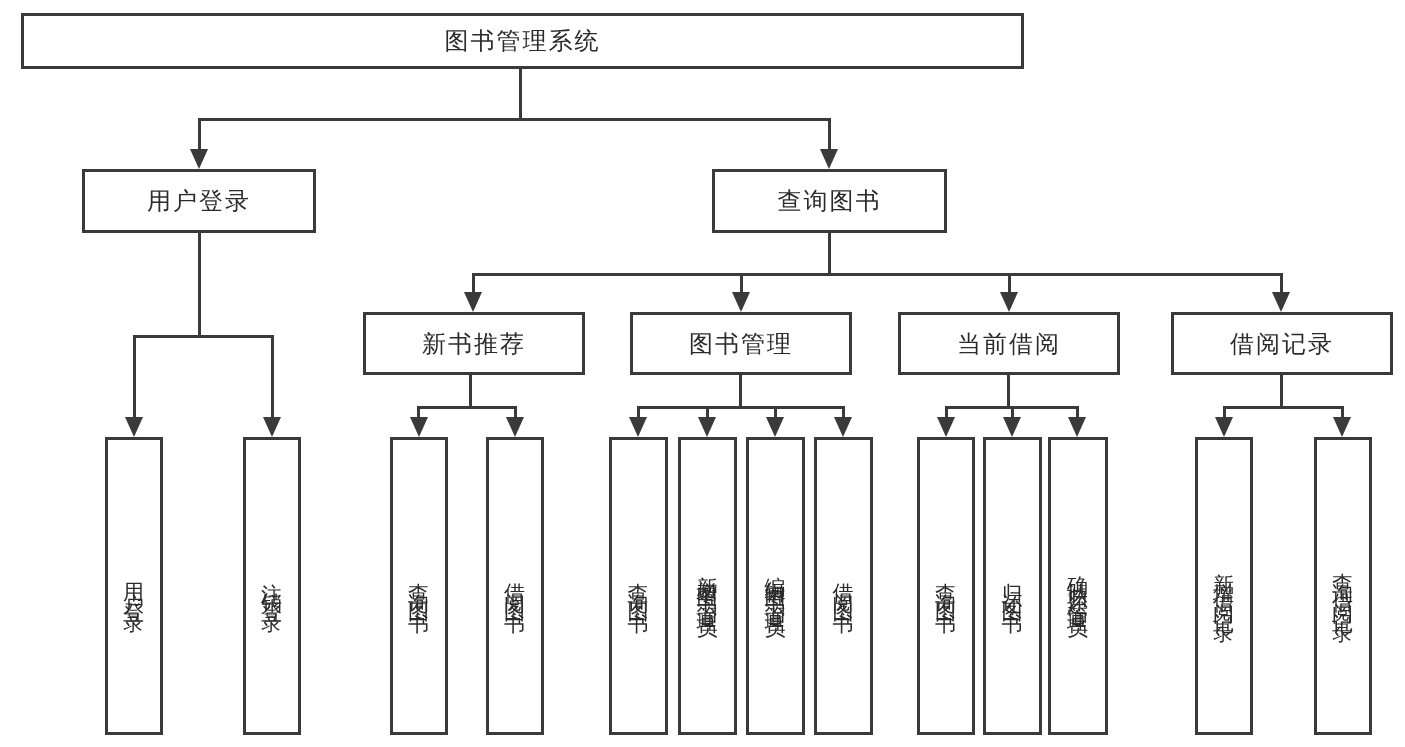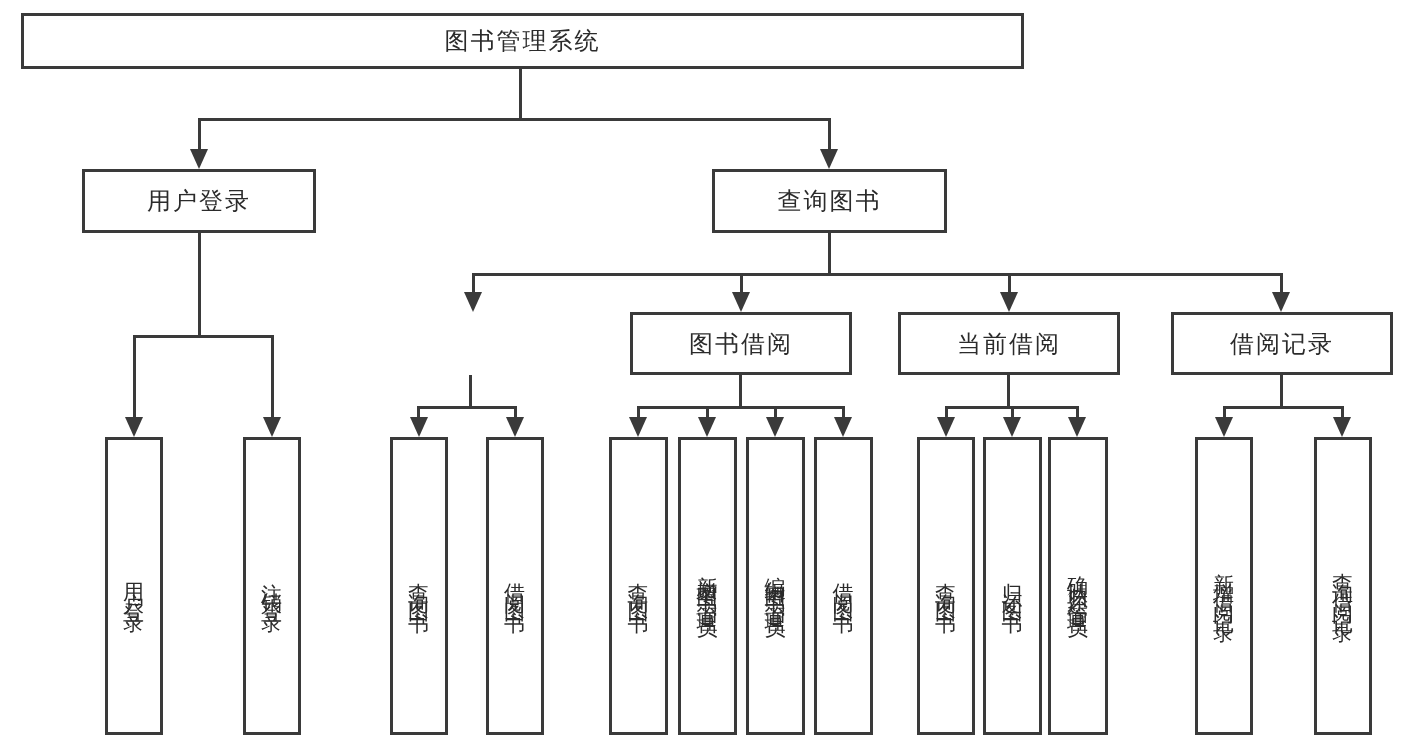--- a/index.html
+++ b/index.html
@@ -98,22 +98,25 @@
   <div class="hline" style="left:473px;top:273px;width:810px"></div>
   <div class="vline" style="left:472px;top:273px;height:22px"></div>
   <div class="arrow" style="left:464px;top:292px"></div>
   <div class="vline" style="left:740px;top:273px;height:22px"></div>
   <div class="arrow" style="left:732px;top:292px"></div>
   <div class="vline" style="left:1008px;top:273px;height:22px"></div>
   <div class="arrow" style="left:1000px;top:292px"></div>
   <div class="vline" style="left:1280px;top:273px;height:22px"></div>
   <div class="arrow" style="left:1272px;top:292px"></div>
 
+  <div class="hbox" style="left:363px;top:312px;width:216px;height:57px">
+    <span>新书推荐</span>
+  </div>
   <div class="hbox" style="left:630px;top:312px;width:216px;height:57px">
-    <span>图书借阅</span>
+    <span>图书管理</span>
   </div>
   <div class="hbox" style="left:1171px;top:312px;width:216px;height:57px">
     <span>借阅记录</span>
   </div>
   <div class="hbox" style="left:898px;top:312px;width:216px;height:57px">
     <span>当前借阅</span>
   </div>
 
   <div class="vline" style="left:469px;top:375px;height:31px"></div>
   <div class="hline" style="left:417px;top:406px;width:100px"></div>

